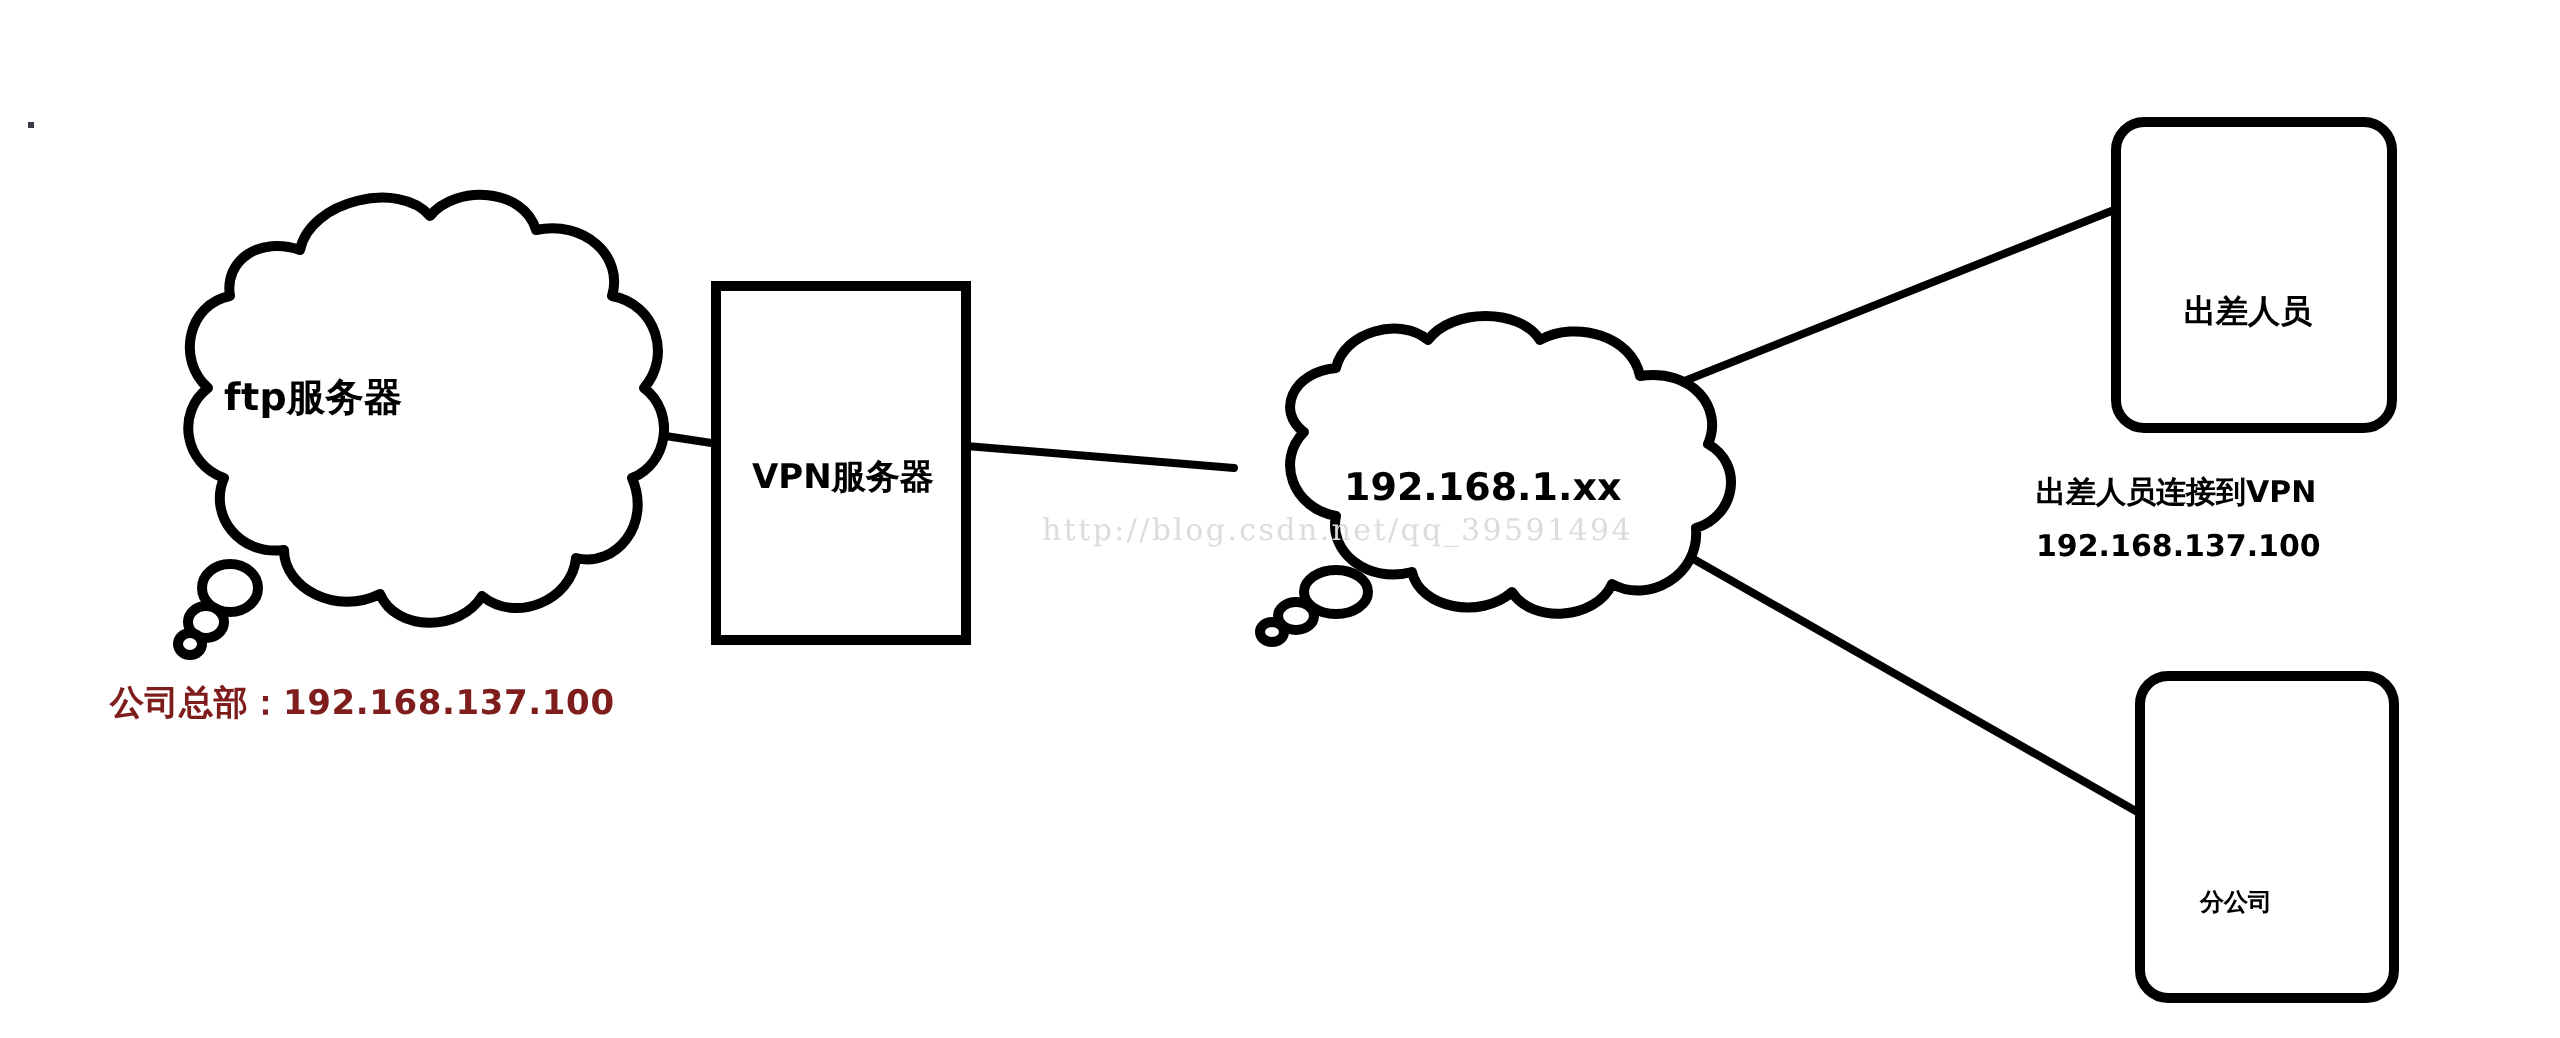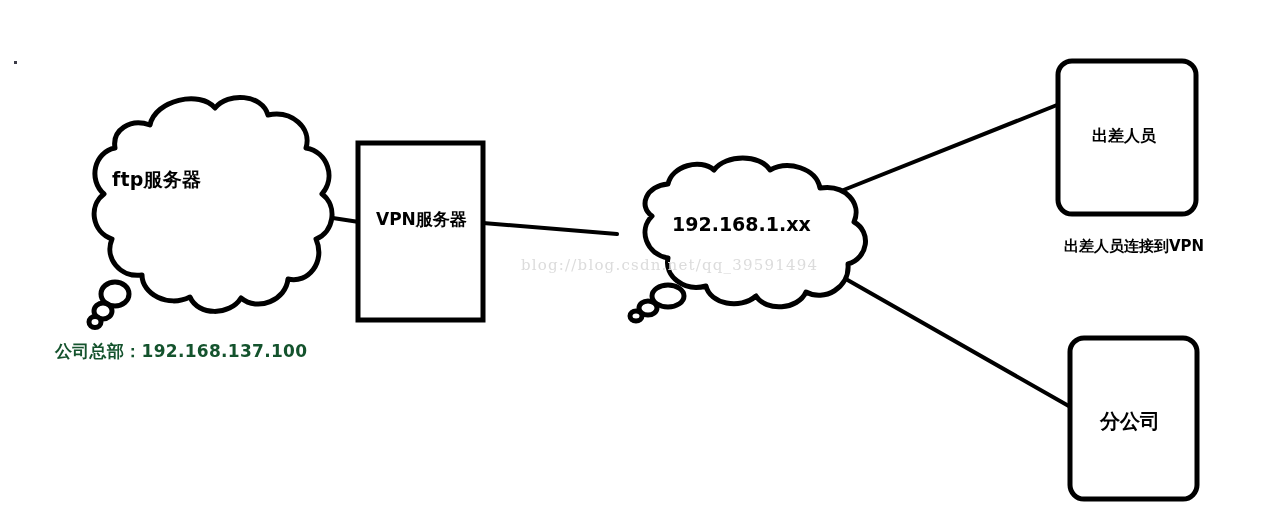--- a/index.html
+++ b/index.html
@@ -24,20 +24,21 @@
     width: 1280px;
     height: 519px;
   }
   .node-label {
     position: absolute;
     font-weight: bold;
     color: #000000;
     white-space: nowrap;
     text-align: center;
     line-height: 1.05;
+    margin-top: 20px;
   }
   .lbl-ftp {
     left: 112px;
     top: 170px;
     font-size: 19px;
     letter-spacing: 0.2px;
   }
   .lbl-vpn {
     left: 376px;
     top: 211px;
@@ -49,38 +50,38 @@
     top: 215px;
     font-size: 19px;
   }
   .lbl-traveler {
     left: 1092px;
     top: 128px;
     font-size: 16px;
   }
   .lbl-branch {
     left: 1100px;
-    top: 411px;
-    font-size: 20px;
+    top: 425px;
+    font-size: 12px;
   }
   .caption {
     position: absolute;
     font-weight: bold;
-    color: #14532d;
+    color: #7f1d1d;
     white-space: nowrap;
   }
   .cap-hq {
     left: 55px;
     top: 340px;
     font-size: 17px;
     letter-spacing: 0.3px;
   }
   .annotation {
     position: absolute;
-    left: 1064px;
+    left: 1018px;
     top: 233px;
     width: 200px;
     font-weight: bold;
     font-size: 15px;
     color: #000000;
     line-height: 1.78;
     white-space: nowrap;
   }
   .annotation div {
     white-space: nowrap;
@@ -157,33 +158,34 @@
       <ellipse cx="668" cy="296" rx="16" ry="11"></ellipse>
       <ellipse cx="648" cy="308" rx="9" ry="7"></ellipse>
       <ellipse cx="636" cy="316" rx="6" ry="5"></ellipse>
     </g>
 
     <rect x="1058" y="61" width="138" height="153" rx="14" ry="14" fill="#ffffff" stroke="#000000" stroke-width="5"></rect>
 
     <rect x="1070" y="338" width="127" height="161" rx="14" ry="14" fill="#ffffff" stroke="#000000" stroke-width="5"></rect>
   </svg>
 
-  <div class="watermark">blog://blog.csdn.net/qq_39591494</div>
+  <div class="watermark">http://blog.csdn.net/qq_39591494</div>
 
   <div class="speck"></div>
 
   <div class="node-label lbl-ftp">ftp服务器</div>
 
   <div class="node-label lbl-vpn">VPN服务器</div>
 
   <div class="node-label lbl-midcloud">192.168.1.xx</div>
 
   <div class="node-label lbl-traveler">出差人员</div>
 
   <div class="node-label lbl-branch">分公司</div>
 
   <div class="caption cap-hq">公司总部：192.168.137.100</div>
 
   <div class="annotation">
     <div>出差人员连接到VPN</div>
+    <div>192.168.137.100</div>
   </div>
 
 </div>
 
 </body></html>

